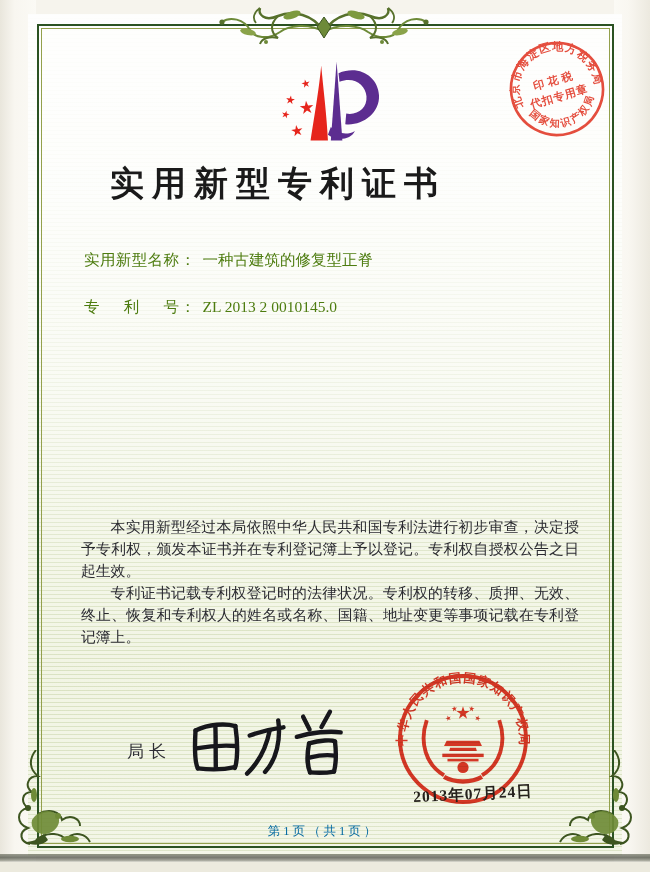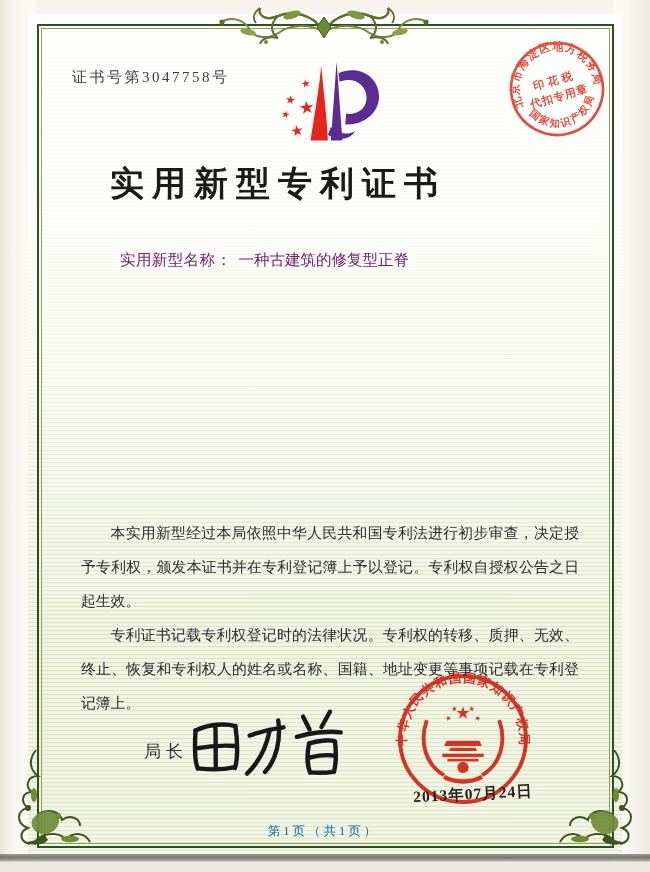--- a/index.html
+++ b/index.html
@@ -34,28 +34,28 @@
   .corner.left{left:8px;}
   .corner.right{left:554px;transform:scaleX(-1);}
   
   .cert-no{position:absolute;left:72px;top:68px;font-size:15px;letter-spacing:2.5px;color:#3a3a40;}
   .logo{position:absolute;left:262px;top:50px;}
   .tax-stamp{position:absolute;left:504px;top:36px;transform:rotate(-16deg);opacity:.85;}
   .title{position:absolute;left:37px;top:161px;width:482px;text-align:center;
     font-size:34px;font-weight:bold;letter-spacing:8px;color:#1a1a1a;}
   
   .fields{position:absolute;left:84px;top:247px;width:500px;}
-  .field-row{height:47px;font-size:15.5px;line-height:26px;color:#701a75;white-space:nowrap;margin-left:36px;}
+  .field-row{height:47px;font-size:15.5px;line-height:26px;color:#4d7c0f;white-space:nowrap;}
   .flabel{display:inline-block;width:95px;text-align:justify;text-align-last:justify;vertical-align:top;}
   .fcolon{display:inline-block;margin:0 7px 0 1px;}
   
   .paras{position:absolute;left:81px;top:516px;width:498px;}
-  .para{margin:0;text-indent:2em;font-size:14.8px;line-height:34px;color:#2a2a30;text-align:justify;}
-  
-  .director{position:absolute;left:127px;top:740px;font-size:17px;letter-spacing:5px;color:#2e2e34;margin-left:17px;}
+  .para{margin:0;text-indent:2em;font-size:14.8px;line-height:22px;color:#2a2a30;text-align:justify;}
+  
+  .director{position:absolute;left:127px;top:740px;font-size:17px;letter-spacing:5px;color:#2e2e34;}
   .signature{position:absolute;left:182px;top:698px;transform:rotate(-2deg);}
   
   .office-seal{position:absolute;left:394px;top:670px;opacity:.93;mix-blend-mode:multiply;}
   .seal-date{position:absolute;left:398px;top:784px;width:150px;text-align:center;
     font-size:15.5px;color:#25211c;letter-spacing:1px;transform:rotate(-3deg);font-weight:bold;}
   .footer{position:absolute;left:37px;top:823px;width:573px;text-align:center;
     font-size:12.5px;letter-spacing:3px;color:#0369a1;}
 </style>
 </head>
 <body>
@@ -106,21 +106,20 @@
     <path d="M150,36 L143,25 L150,15 L157,25 Z" fill="#6d8a38" stroke="#3d5520" stroke-width="1"></path>
   </svg>
 
   <svg class="corner left" width="88" height="100" viewBox="0 0 88 100">
     <use href="#cornerFl"></use>
   </svg>
   <svg class="corner right" width="88" height="100" viewBox="0 0 88 100">
     <use href="#cornerFl"></use>
   </svg>
 
-  <div class="cert-no">证书号第3047758号</div>
 
   <svg class="logo" width="128" height="106" viewBox="0 0 130 110">
     <defs>
       <polygon id="star" points="0,-1 0.2245,-0.309 0.9511,-0.309 0.3633,0.118 0.5878,0.809 0,0.382 -0.5878,0.809 -0.3633,0.118 -0.9511,-0.309 -0.2245,-0.309"></polygon>
     </defs>
     <path d="M60,16 C58,40 52,74 49,94 L67,94 C66,70 62,38 60,16 Z" fill="#e6251c"></path>
     <path d="M76,12 L70,94 L82,94 Z" fill="#5c2d90"></path>
     <path d="M78,24 C100,15 119,28 120,47 C121,66 102,79 85,77 L86,66 C98,68 108,60 107,48 C106,36 94,27 79,33 Z" fill="#5c2d90"></path>
     <path d="M70,80 C77,87 87,89 95,84 C91,93 76,95 67,88 Z" fill="#5c2d90"></path>
     <g fill="#e6251c">
@@ -146,20 +145,23 @@
     </text>
     <text x="60" y="54" text-anchor="middle" font-size="12.5" letter-spacing="4" fill="#e0301e" font-weight="bold">印花税</text>
     <text x="60" y="73" text-anchor="middle" font-size="12.5" letter-spacing="1" fill="#e0301e" font-weight="bold">代扣专用章</text>
   </svg>
 
   <div class="title">实用新型专利证书</div>
 
   <div class="fields">
     <div class="field-row">
       <span class="flabel">实用新型名称</span><span class="fcolon">：</span><span class="fvalue">一种古建筑的修复型正脊</span>
+    </div>
+    <div class="field-row">
+      <span class="flabel">专利号</span><span class="fcolon">：</span><span class="fvalue">ZL 2013 2 0010145.0</span>
     </div>
   </div>
 
   <div class="paras">
     <p class="para">本实用新型经过本局依照中华人民共和国专利法进行初步审查，决定授予专利权，颁发本证书并在专利登记簿上予以登记。专利权自授权公告之日起生效。</p>
     <p class="para">专利证书记载专利权登记时的法律状况。专利权的转移、质押、无效、终止、恢复和专利权人的姓名或名称、国籍、地址变更等事项记载在专利登记簿上。</p>
   </div>
 
   <div class="director">局长</div>
   <svg class="signature" width="165" height="90" viewBox="0 0 165 90">

